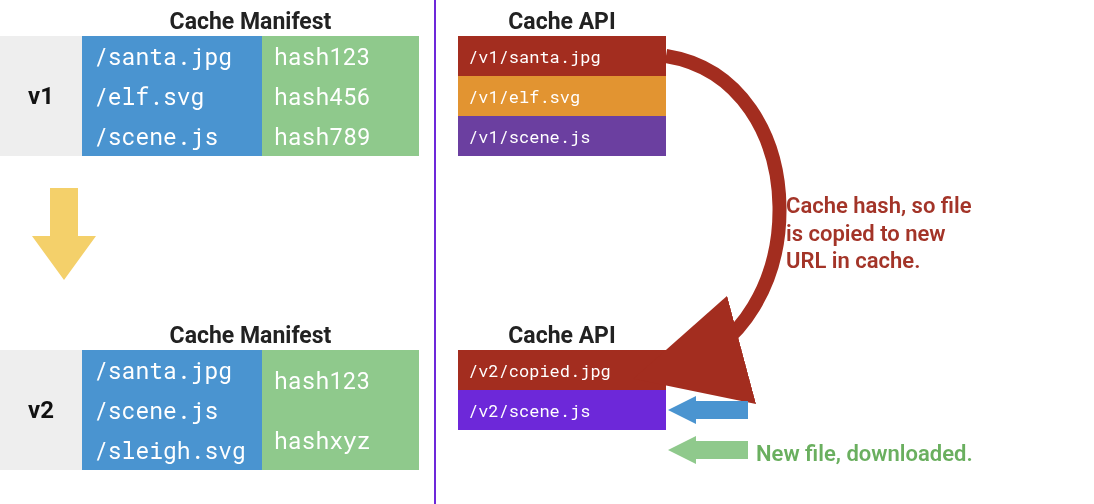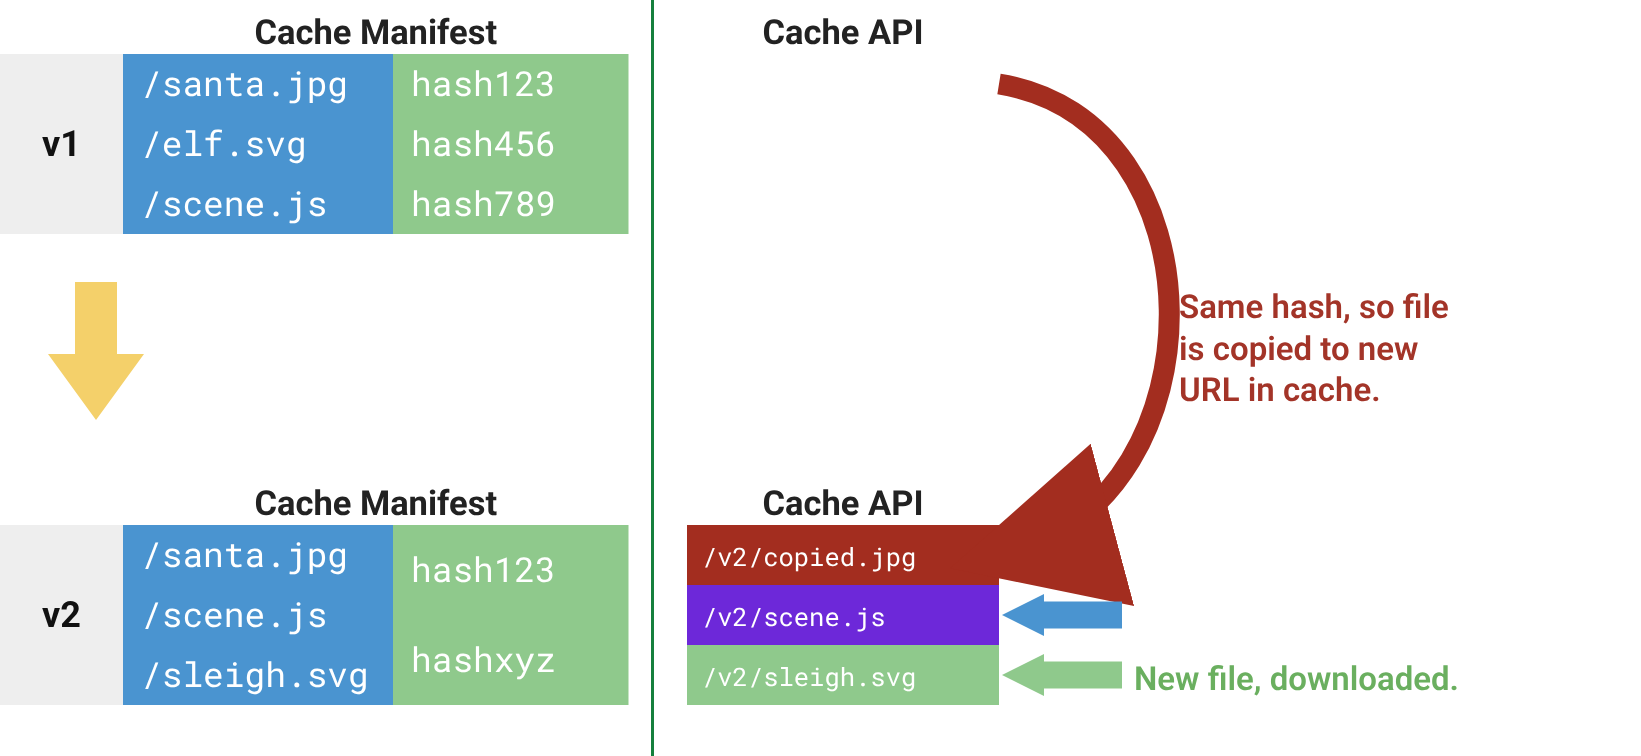--- a/index.html
+++ b/index.html
@@ -16,21 +16,21 @@
     top: 0;
     width: 434px;
     height: 500px;
   }
   .right-pane {
     position: absolute;
     left: 434px;
     top: 0;
     width: 660px;
     height: 504px;
-    border-left: 2px solid #15803d;
+    border-left: 2px solid #6d28d9;
   }
   .heading {
     font-weight: 700;
     font-size: 23px;
     text-align: center;
     color: #222;
     padding: 6px 0 4px 0;
   }
   .manifest {
     position: absolute;
@@ -143,45 +143,49 @@
       <div class="mono">hash123</div>
       <div class="mono">hashxyz</div>
     </div>
   </div>
 </div>
 
 <div class="right-pane">
 
   <div class="heading" style="position:absolute; left:22px; top:2px; width:208px;">Cache API</div>
 
+  <div class="cache-box" style="left:22px; top:36px;">
+    <div class="cache-row dark-red">/v1/santa.jpg</div>
+    <div class="cache-row orange">/v1/elf.svg</div>
+    <div class="cache-row purple">/v1/scene.js</div>
+  </div>
 
   <div class="heading" style="position:absolute; left:22px; top:316px; width:208px;">Cache API</div>
 
   <div class="cache-box" style="left:22px; top:350px;">
     <div class="cache-row dark-red">/v2/copied.jpg</div>
     <div class="cache-row blue">/v2/scene.js</div>
-    <div class="cache-row green">/v2/sleigh.svg</div>
   </div>
 
   <svg class="curve" style="left:0; top:0;" width="660" height="504">
     <defs>
       <marker id="head-red" markerWidth="8" markerHeight="8" refX="5" refY="4" orient="auto">
         <path d="M0,0 L8,4 L0,8 Z" fill="#a32d1f"></path>
       </marker>
     </defs>
     <path d="M 230 56 C 380 80, 380 330, 238 368" stroke="#a32d1f" stroke-width="14" fill="none" marker-end="url(#head-red)"></path>
   </svg>
 
   <svg class="short-arrow" style="left:232px; top:396px;" width="80" height="28">
     <path d="M80 5 H28 V0 L0 14 L28 28 V23 H80 Z" fill="#4a94d0"></path>
   </svg>
 
   <svg class="short-arrow" style="left:232px; top:436px;" width="80" height="28">
     <path d="M80 5 H28 V0 L0 14 L28 28 V23 H80 Z" fill="#8fc98c"></path>
   </svg>
 
-  <div class="annot annot-red" style="left:350px; top:192px; white-space:pre-line;">Same hash, so file
+  <div class="annot annot-red" style="left:350px; top:192px; white-space:pre-line;">Cache hash, so file
 is copied to new
 URL in cache.</div>
 
 
   <div class="annot annot-green" style="left:320px; top:440px;">New file, downloaded.</div>
 </div>
 
 </body></html>

